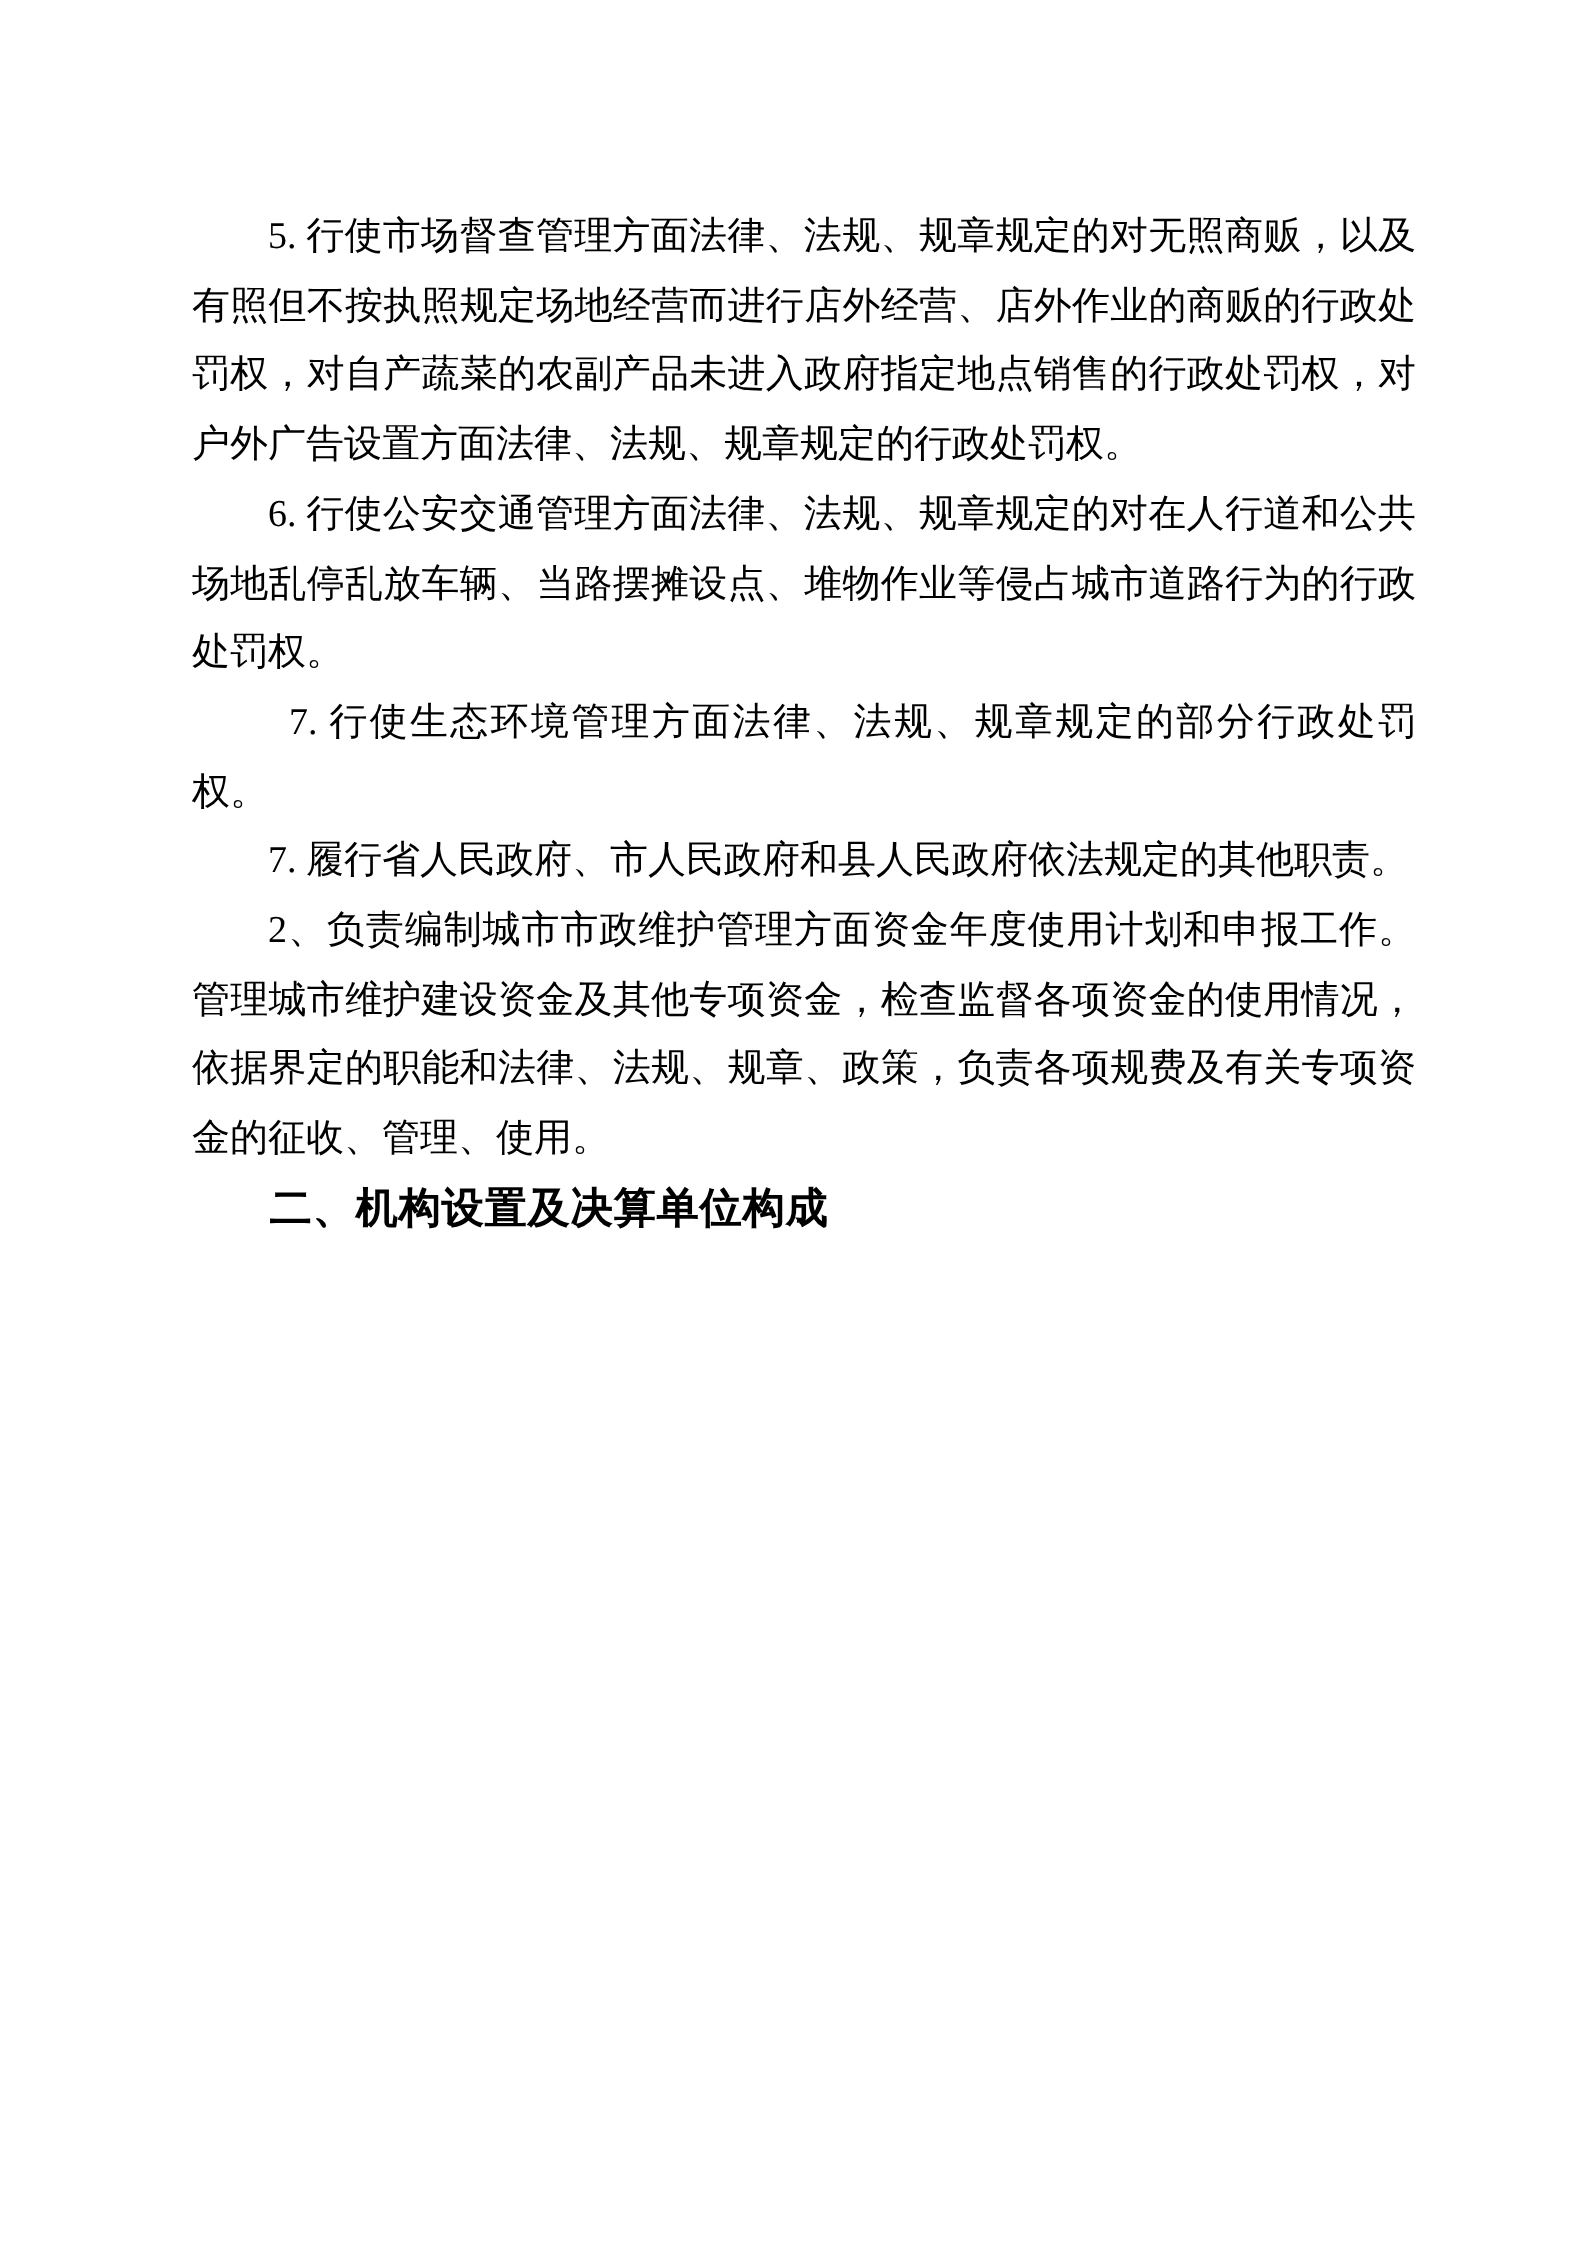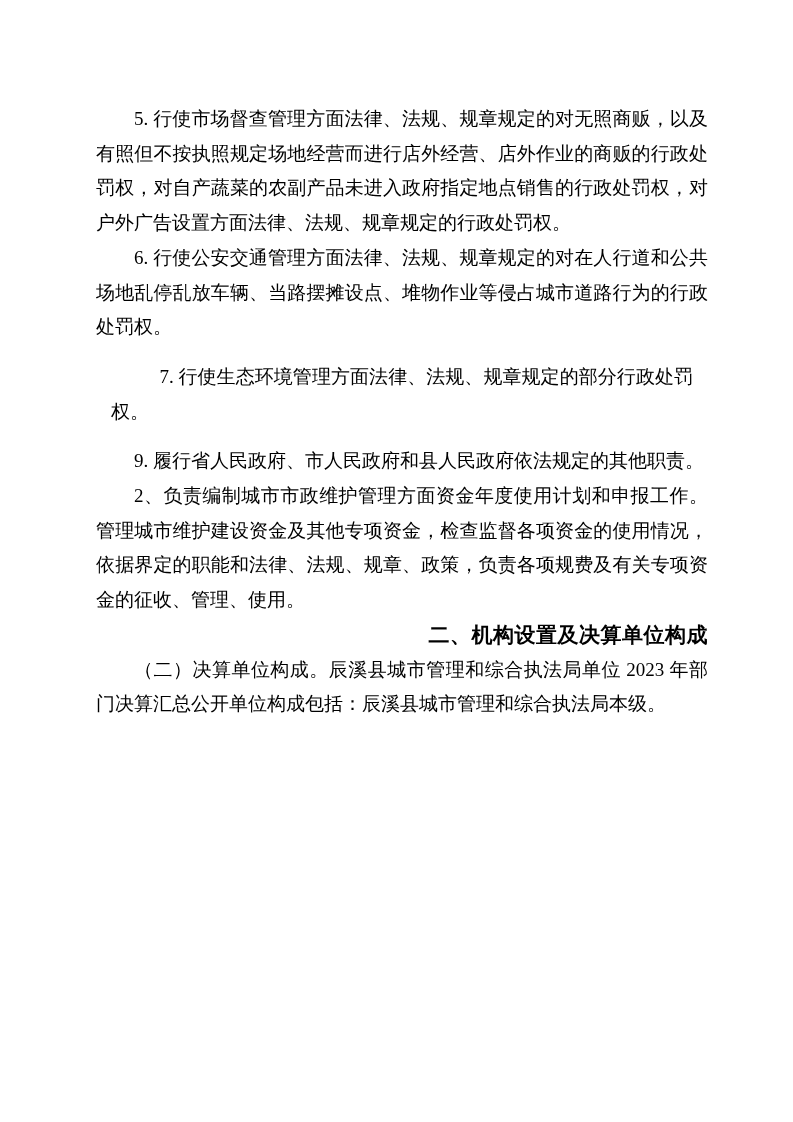--- a/index.html
+++ b/index.html
@@ -25,52 +25,51 @@
     line-height: 34.7px;
     text-align: justify;
     line-break: strict;
   }
   .para {
     margin: 0;
     padding: 0;
     text-indent: 2em;
   }
   .para-wide-indent {
-    margin: 15px;
+    margin: 0;
     padding: 0;
     text-indent: 2.55em;
   }
   .section-heading {
     margin: 0;
     padding: 0;
     text-indent: 1.85em;
     font-family: "Liberation Sans", "DejaVu Sans", sans-serif;
     font-weight: bold;
     font-size: 21px;
     line-height: 34.7px;
     letter-spacing: 0.5px;
-    text-align: right;
+    text-align: left;
   }
 </style>
 </head>
 <body>
 
 <div class="page">
   <div class="content">
 
     <p class="para">5. 行使市场督查管理方面法律、法规、规章规定的对无照商贩，以及有照但不按执照规定场地经营而进行店外经营、店外作业的商贩的行政处罚权，对自产蔬菜的农副产品未进入政府指定地点销售的行政处罚权，对户外广告设置方面法律、法规、规章规定的行政处罚权。</p>
 
     <p class="para">6. 行使公安交通管理方面法律、法规、规章规定的对在人行道和公共场地乱停乱放车辆、当路摆摊设点、堆物作业等侵占城市道路行为的行政处罚权。</p>
 
     <p class="para-wide-indent">7. 行使生态环境管理方面法律、法规、规章规定的部分行政处罚权。</p>
 
-    <p class="para">9. 履行省人民政府、市人民政府和县人民政府依法规定的其他职责。</p>
+    <p class="para">7. 履行省人民政府、市人民政府和县人民政府依法规定的其他职责。</p>
 
     <p class="para">2、负责编制城市市政维护管理方面资金年度使用计划和申报工作。管理城市维护建设资金及其他专项资金，检查监督各项资金的使用情况，依据界定的职能和法律、法规、规章、政策，负责各项规费及有关专项资金的征收、管理、使用。</p>
 
 
     <h2 class="section-heading">二、机构设置及决算单位构成</h2>
 
 
-    <p class="para">（二）决算单位构成。辰溪县城市管理和综合执法局单位 2023 年部门决算汇总公开单位构成包括：辰溪县城市管理和综合执法局本级。</p>
 
   </div>
 </div>
 
 </body></html>

